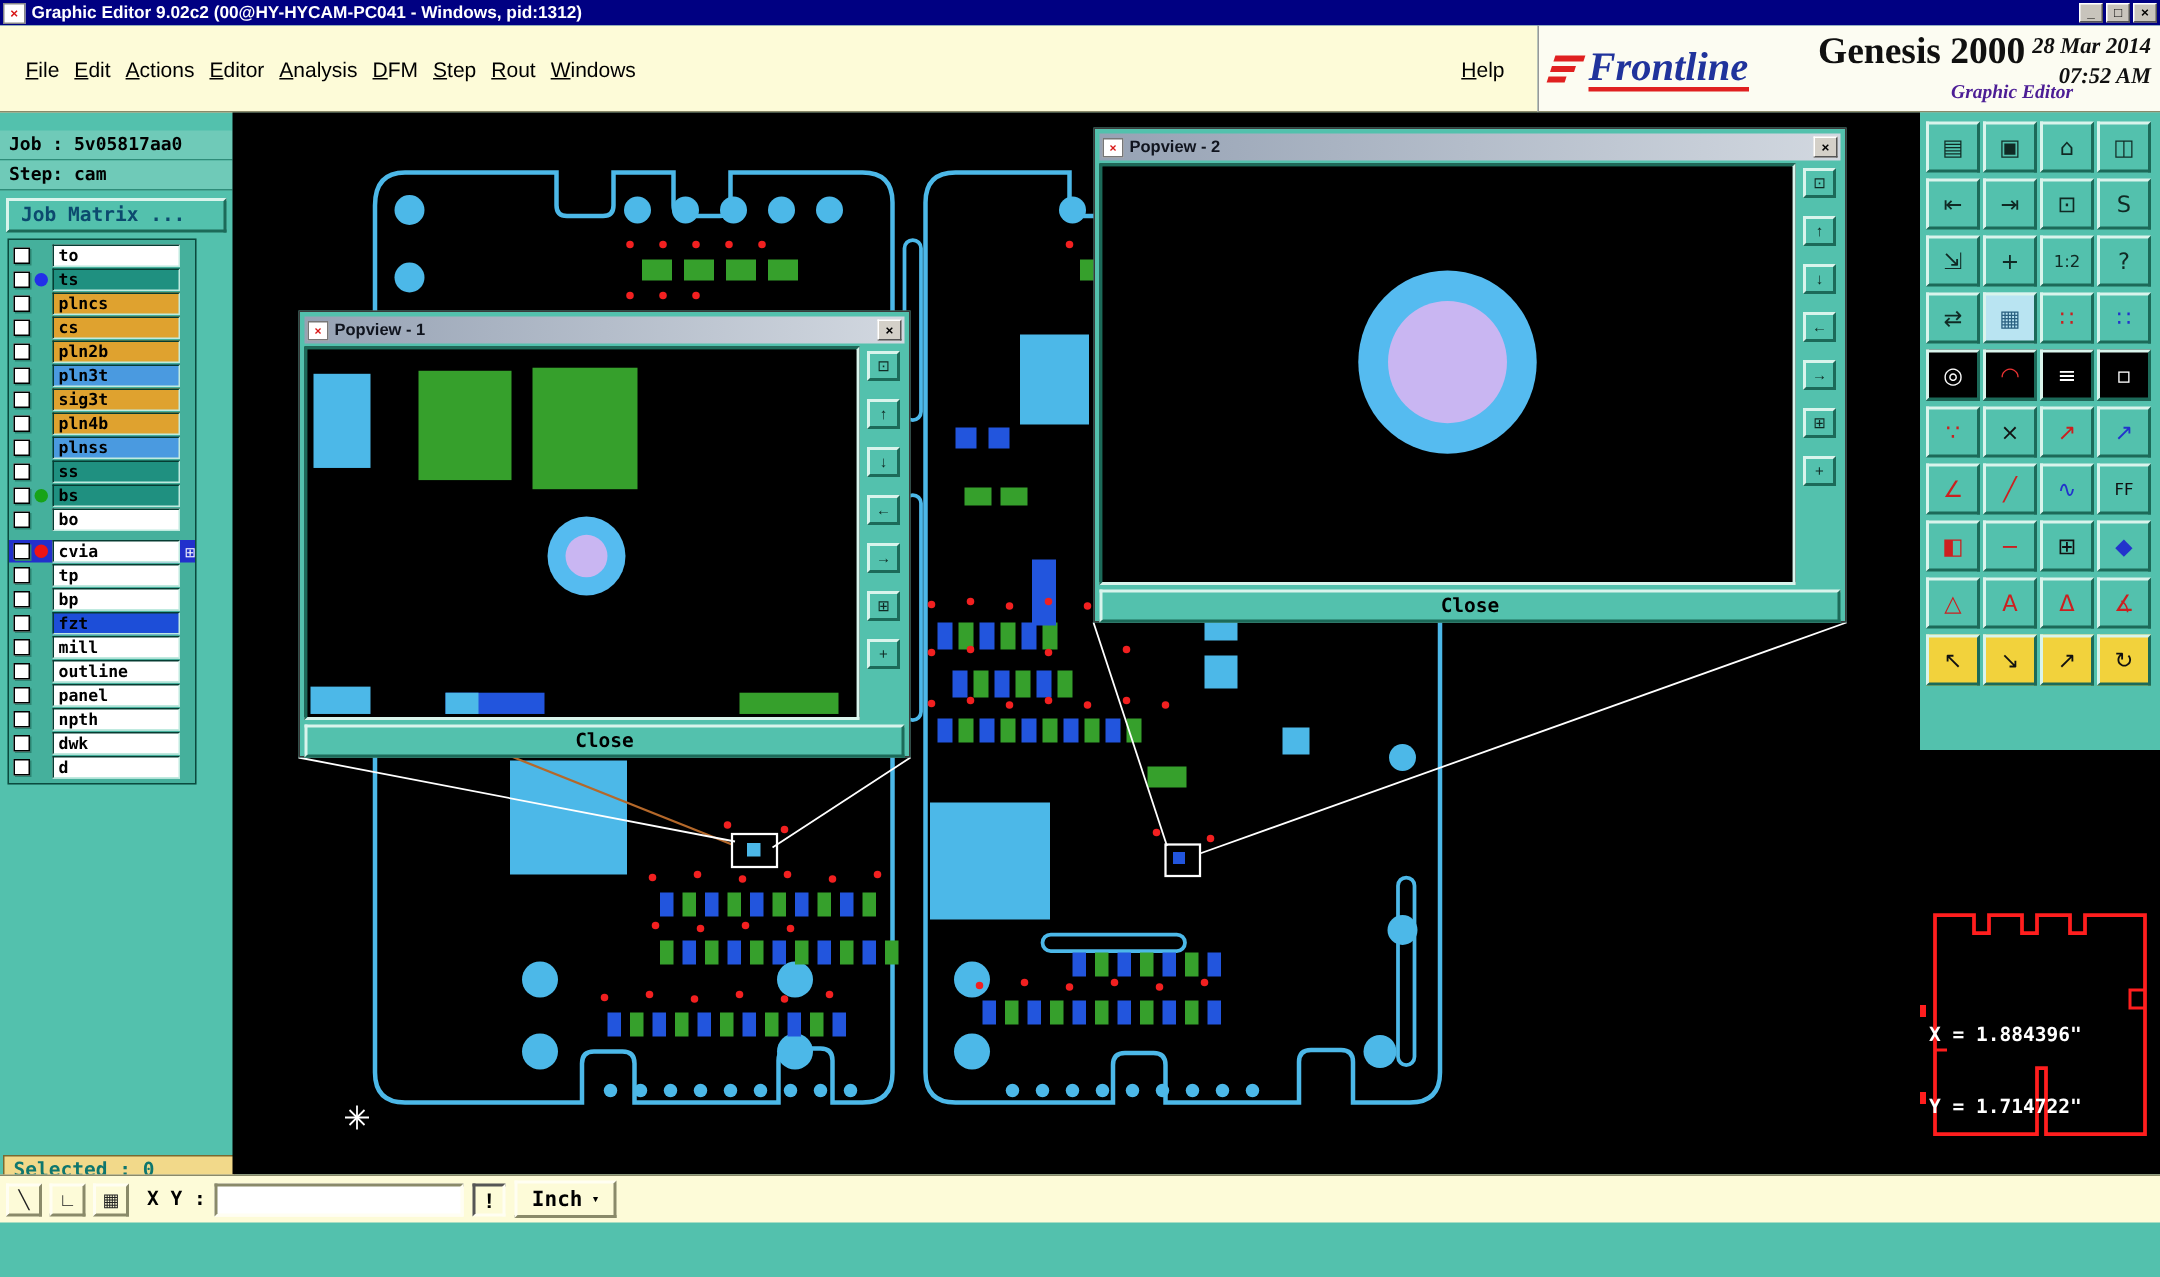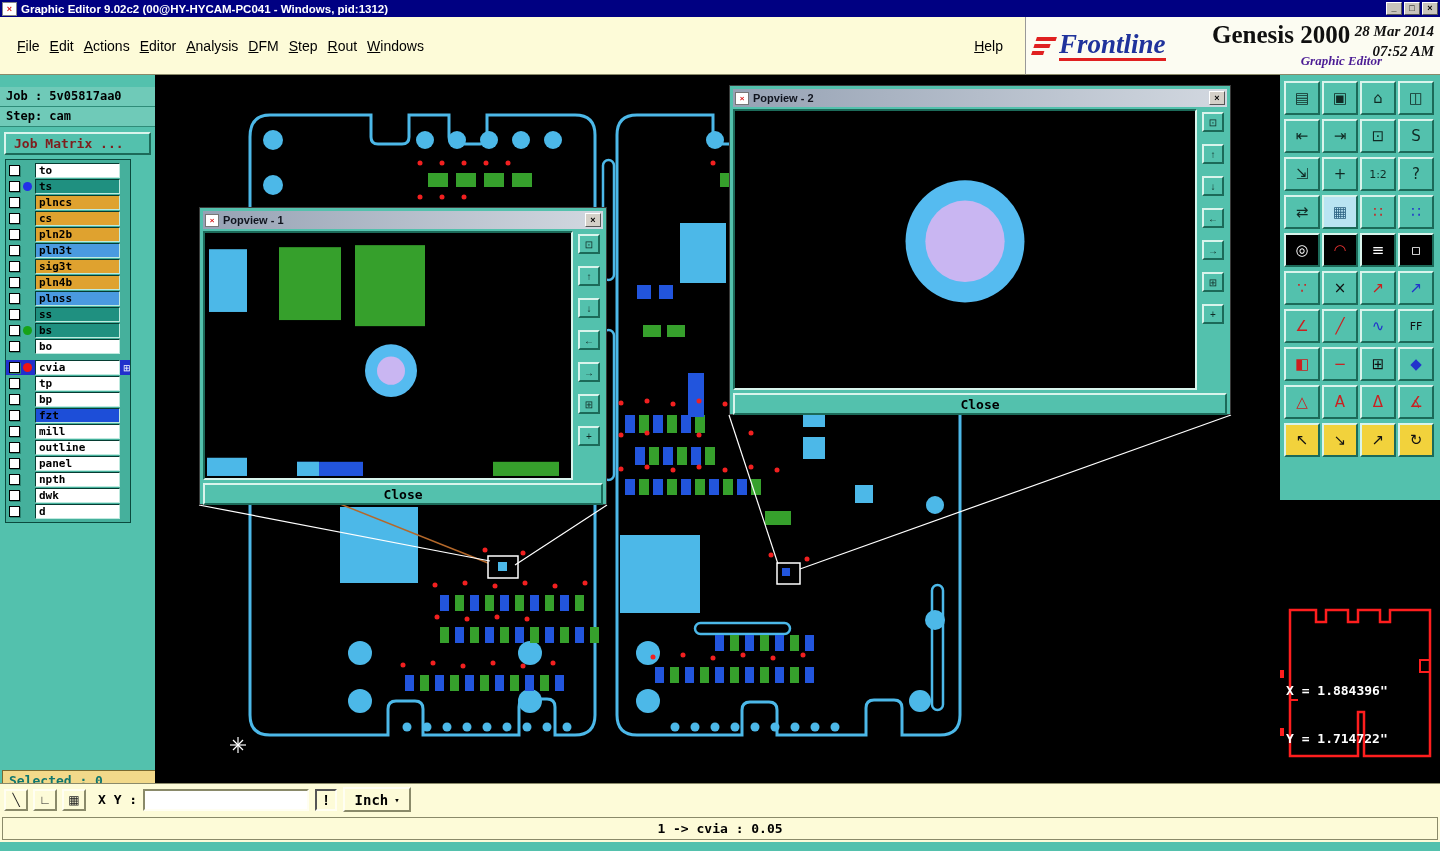--- a/index.html
+++ b/index.html
@@ -36,21 +36,21 @@
   .graphic-editor{position:absolute;left:196px;top:36px;width:160px;text-align:right;
            font-family:"Liberation Serif",serif;font-style:italic;font-weight:bold;font-size:13px;color:#4c1d95;}
   .datetime{position:absolute;right:6px;top:5px;text-align:right;font-family:"Liberation Serif",serif;
            font-style:italic;font-weight:bold;font-size:15px;color:#101010;line-height:1.3;}
   
   .sidebar{position:absolute;left:0;top:75px;width:155px;height:708px;background:#53c1ad;box-sizing:border-box;margin-top:12px;}
   .side-row{height:19px;line-height:19px;font-family:"DejaVu Sans Mono",monospace;font-weight:bold;
             font-size:12px;color:#000;padding-left:6px;background:#6fcab8;border-bottom:1px solid #2f8c79;}
   .job-matrix{display:block;margin:5px 4px 4px;width:147px;height:23px;background:#53c1ad;
             border:2px solid;border-color:#d9f4ec #1c6a59 #1c6a59 #d9f4ec;
-            font-family:"DejaVu Sans Mono",monospace;font-weight:bold;font-size:13px;color:#7f1d1d;text-align:left;padding-left:8px;}
+            font-family:"DejaVu Sans Mono",monospace;font-weight:bold;font-size:13px;color:#0c4a6e;text-align:left;padding-left:8px;}
   .layer-list{margin:3px 5px 0 5px;width:124px;border:1px solid #0b4a3e;background:#45b09c;padding:3px 0 2px;}
   .layer-group{margin-bottom:6px;}
   .layer-group:last-child{margin-bottom:0;}
   .layer-row{display:flex;align-items:center;height:15px;margin-bottom:1px;padding-left:3px;gap:3px;}
   .layer-row.active{background:#2230cc;}
   .layer-check{width:9px;height:9px;background:#fff;border:1px solid #000;box-shadow:1px 1px 0 #2c8472;flex:none;}
   .layer-dot{width:9px;height:9px;border-radius:50%;flex:none;}
   .layer-field{width:80px;height:13px;line-height:13px;font-family:"DejaVu Sans Mono",monospace;
             font-weight:bold;font-size:11px;color:#000;padding-left:3px;
             border:1px solid;border-color:#063c32 #bfeadf #bfeadf #063c32;flex:none;overflow:hidden;}
@@ -872,18 +872,15 @@
       </div>
     <span class="xy-label">X Y :</span>
     <input class="xy-input" type="text" value="" style="">
     <button class="alert-btn">!</button>
     <button class="units-btn">
       <span>Inch</span>
       <span class="units-arrow">▾</span>
     </button>
   </div>
 
-  <div class="cmdbar">
-    <div class="cmd-field">1 -&gt; cvia : 0.05</div>
-  </div>
   <div class="footer-strip"></div>
 
 </div>
 
 </body></html>

